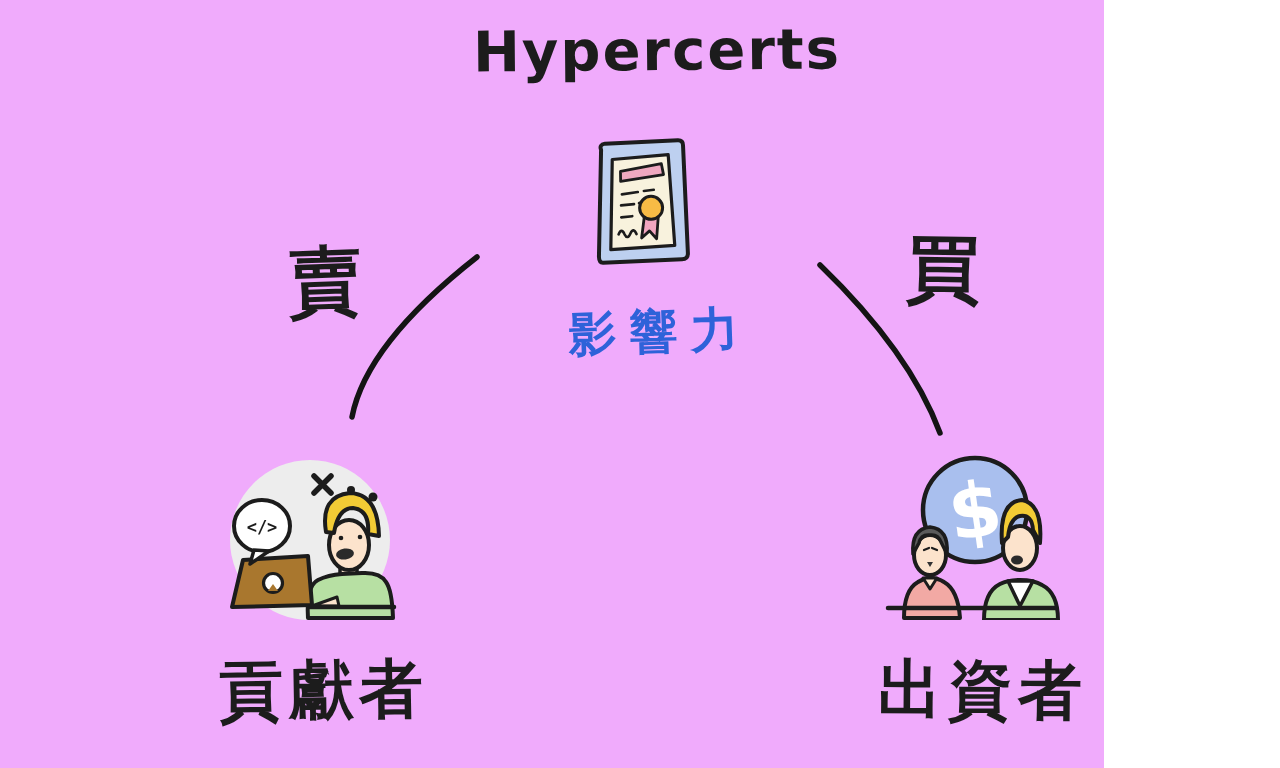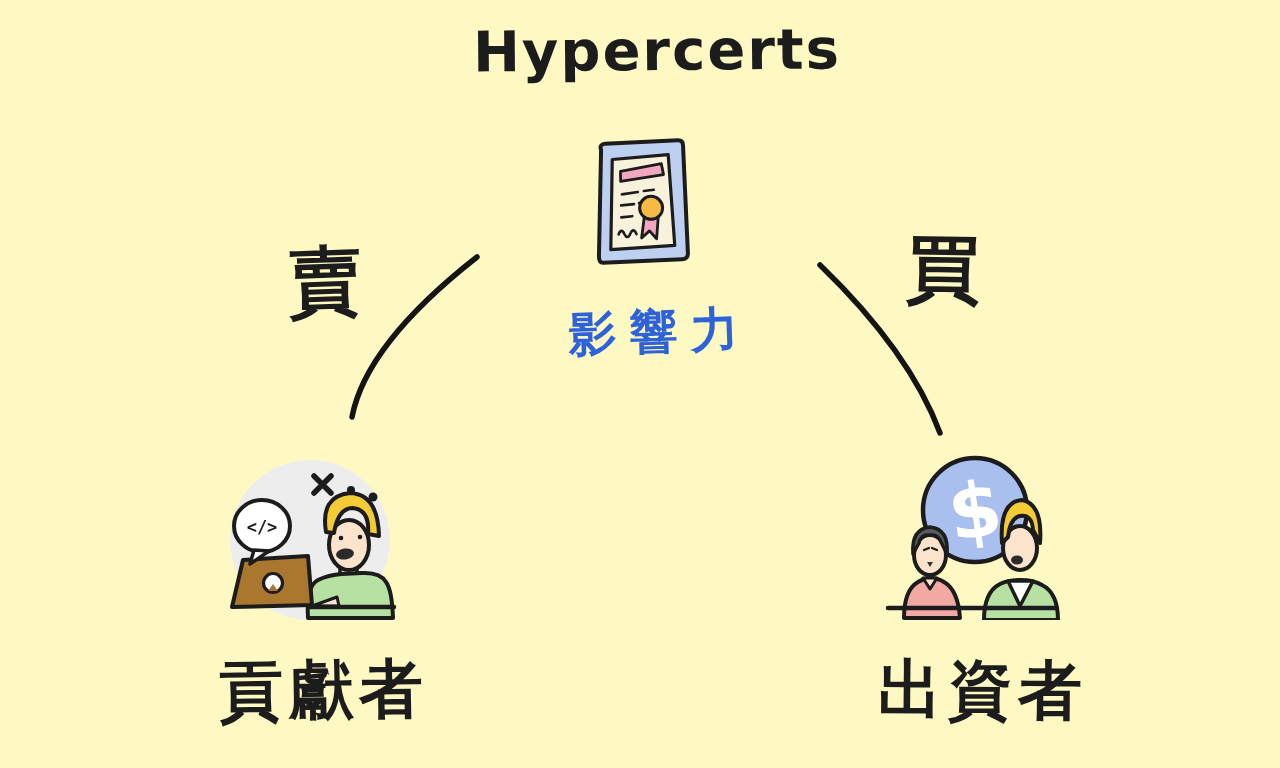--- a/index.html
+++ b/index.html
@@ -1,17 +1,17 @@
 <!DOCTYPE html>
 <html><head>
 <meta charset="utf-8">
 <style>
   html,body{margin:0;padding:0;}
   .canvas{
-    position:relative;width:1280px;height:768px;background:#fef9c3;overflow:hidden;
+    position:relative;width:1104px;height:768px;background:#f0abfc;overflow:hidden;
     font-family:"DejaVu Sans",sans-serif;color:#1c1c1c;text-decoration:underline;
   }
   .abs{position:absolute;}
   .title{
     left:457px;top:18px;width:400px;text-align:center;
     font-size:56px;font-weight:600;letter-spacing:2px;color:#1c1c1c;
     transform:rotate(-0.5deg);
   }
   .impact{
     left:510px;top:300px;width:300px;text-align:center;

